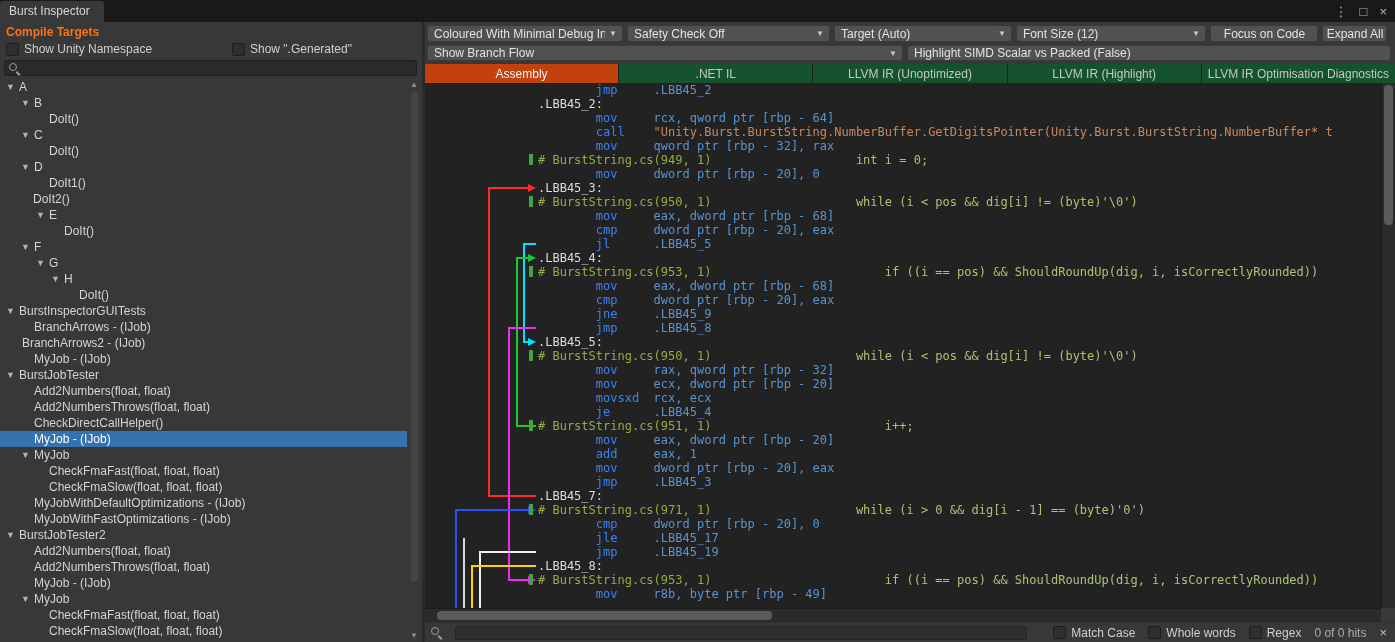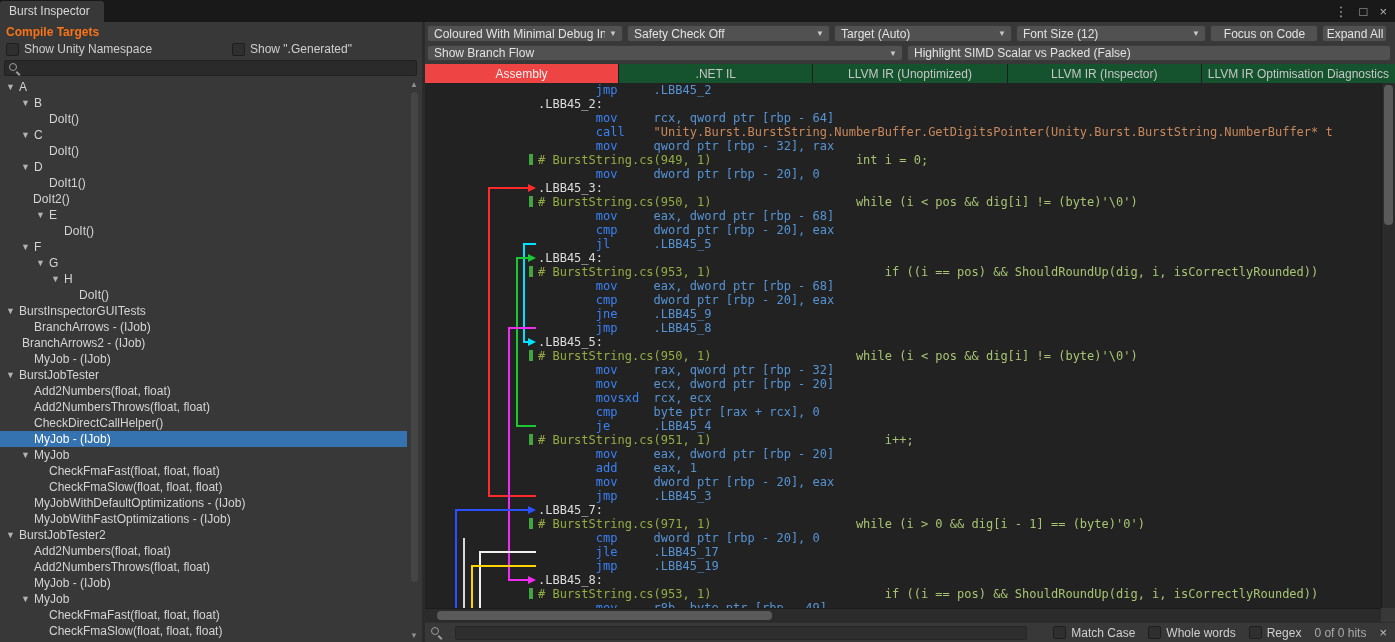--- a/index.html
+++ b/index.html
@@ -35,21 +35,21 @@
 .right-panel{position:absolute;left:425px;top:22px;width:970px;height:620px;background:#383838}
 .row1{position:absolute;left:2px;top:3px;height:17px;display:flex;gap:4px}
 .row2{position:absolute;left:2px;top:23px;height:16px;display:flex;gap:4px}
 .dd,.btn{background:#515151;border:1px solid #3A3A3A;border-radius:3px;height:100%;display:flex;align-items:center;font-size:12px;color:#E2E2E2;padding:0 5px 0 6px;overflow:hidden;white-space:nowrap;flex:none}
 .dd .dd-label{flex:1;overflow:hidden;white-space:nowrap}
 .caret{margin-left:4px;font-size:8px;color:#C8C8C8;flex:none}
 .btn{justify-content:center}
 .btn.left{justify-content:flex-start}
 .tabs{position:absolute;left:0;top:42px;height:19px;width:970px;display:flex;gap:1px;background:#1E1E1E}
 .tab{flex:1;display:flex;align-items:center;justify-content:center;font-size:12px;color:#C6C6C6;background:#14532d;overflow:hidden;white-space:nowrap}
-.tab.selected{background:#ef4444;color:#F2F2F2}
+.tab.selected{background:#c2410c;color:#F2F2F2}
 
 .code-area{position:absolute;left:0;top:61px;width:970px;height:525px;background:#222222;overflow:hidden}
 .code{position:absolute;left:0;top:0;width:956px}
 .code-line{height:14px;white-space:pre;position:relative;padding-left:113px;font-family:"DejaVu Sans Mono","Liberation Mono",monospace;font-size:12px;line-height:14px;overflow:hidden}
 .mk{position:absolute;left:104px;top:1px;width:4px;height:11px;background:#42A542}
 .pl{color:#C8C8C8}.lb{color:#DCDCDC}.mn{color:#3b82f6}.op{color:#5694D6}.st{color:#C8885C}.cm{color:#93AC44}.sc{color:#A8C472}
 svg.arrows{position:absolute;left:0;top:0;pointer-events:none}
 .v-scroll{position:absolute;right:0;top:0;width:14px;height:525px;background:#2B2B2B;border-left:1px solid #1C1C1C}
 .v-thumb{position:absolute;left:2px;top:2px;width:9px;height:140px;background:#5A5A5A;border-radius:4px}
 .h-scroll{position:absolute;left:0;top:586px;width:956px;height:14px;background:#2B2B2B;border-top:1px solid #1C1C1C}
@@ -272,21 +272,21 @@
         <span class="caret">▼</span>
       </div>
       <div class="btn left" style="width: 484px;">
         <span class="dd-label">Highlight SIMD Scalar vs Packed (False)</span>
       </div>
     </div>
   <div class="tabs">
       <div class="tab selected">Assembly</div>
       <div class="tab">.NET IL</div>
       <div class="tab">LLVM IR (Unoptimized)</div>
-      <div class="tab">LLVM IR (Inspector)</div>
+      <div class="tab">LLVM IR (Highlight)</div>
       <div class="tab">LLVM IR Optimisation Diagnostics</div>
     </div>
 
   <div class="code-area">
     <svg class="arrows" width="970" height="525" viewBox="0 0 970 525">
         <polyline points="111,413 64,413 64,105 103,105" fill="none" stroke="#FF2A2A" stroke-width="2"></polyline>
         <polygon points="111,105 103,101 103,109" fill="#FF2A2A"></polygon>
         <polyline points="111,161 99,161 99,259 103,259" fill="none" stroke="#00E0FF" stroke-width="2"></polyline>
         <polygon points="111,259 103,255 103,263" fill="#00E0FF"></polygon>
         <polyline points="111,343 92,343 92,175 103,175" fill="none" stroke="#19C832" stroke-width="2"></polyline>
@@ -316,21 +316,20 @@
         <div class="code-line"><span class="mk"></span><span class="cm"># BurstString.cs(953, 1)</span><span class="pl">                        </span><span class="sc">if ((i == pos) &amp;&amp; ShouldRoundUp(dig, i, isCorrectlyRounded))</span></div>
         <div class="code-line"><span class="pl">        </span><span class="mn">mov</span><span class="pl">     </span><span class="op">eax, dword ptr [rbp - 68]</span></div>
         <div class="code-line"><span class="pl">        </span><span class="mn">cmp</span><span class="pl">     </span><span class="op">dword ptr [rbp - 20], eax</span></div>
         <div class="code-line"><span class="pl">        </span><span class="mn">jne</span><span class="pl">     </span><span class="op">.LBB45_9</span></div>
         <div class="code-line"><span class="pl">        </span><span class="mn">jmp</span><span class="pl">     </span><span class="op">.LBB45_8</span></div>
         <div class="code-line"><span class="lb">.LBB45_5:</span></div>
         <div class="code-line"><span class="mk"></span><span class="cm"># BurstString.cs(950, 1)</span><span class="pl">                    </span><span class="sc">while (i &lt; pos &amp;&amp; dig[i] != (byte)'\0')</span></div>
         <div class="code-line"><span class="pl">        </span><span class="mn">mov</span><span class="pl">     </span><span class="op">rax, qword ptr [rbp - 32]</span></div>
         <div class="code-line"><span class="pl">        </span><span class="mn">mov</span><span class="pl">     </span><span class="op">ecx, dword ptr [rbp - 20]</span></div>
         <div class="code-line"><span class="pl">        </span><span class="mn">movsxd</span><span class="pl">  </span><span class="op">rcx, ecx</span></div>
-        <div class="code-line"><span class="pl">        </span><span class="mn">cmp</span><span class="pl">     </span><span class="op">byte ptr [rax + rcx], 0</span></div>
         <div class="code-line"><span class="pl">        </span><span class="mn">je</span><span class="pl">      </span><span class="op">.LBB45_4</span></div>
         <div class="code-line"><span class="mk"></span><span class="cm"># BurstString.cs(951, 1)</span><span class="pl">                        </span><span class="sc">i++;</span></div>
         <div class="code-line"><span class="pl">        </span><span class="mn">mov</span><span class="pl">     </span><span class="op">eax, dword ptr [rbp - 20]</span></div>
         <div class="code-line"><span class="pl">        </span><span class="mn">add</span><span class="pl">     </span><span class="op">eax, 1</span></div>
         <div class="code-line"><span class="pl">        </span><span class="mn">mov</span><span class="pl">     </span><span class="op">dword ptr [rbp - 20], eax</span></div>
         <div class="code-line"><span class="pl">        </span><span class="mn">jmp</span><span class="pl">     </span><span class="op">.LBB45_3</span></div>
         <div class="code-line"><span class="lb">.LBB45_7:</span></div>
         <div class="code-line"><span class="mk"></span><span class="cm"># BurstString.cs(971, 1)</span><span class="pl">                    </span><span class="sc">while (i &gt; 0 &amp;&amp; dig[i - 1] == (byte)'0')</span></div>
         <div class="code-line"><span class="pl">        </span><span class="mn">cmp</span><span class="pl">     </span><span class="op">dword ptr [rbp - 20], 0</span></div>
         <div class="code-line"><span class="pl">        </span><span class="mn">jle</span><span class="pl">     </span><span class="op">.LBB45_17</span></div>

